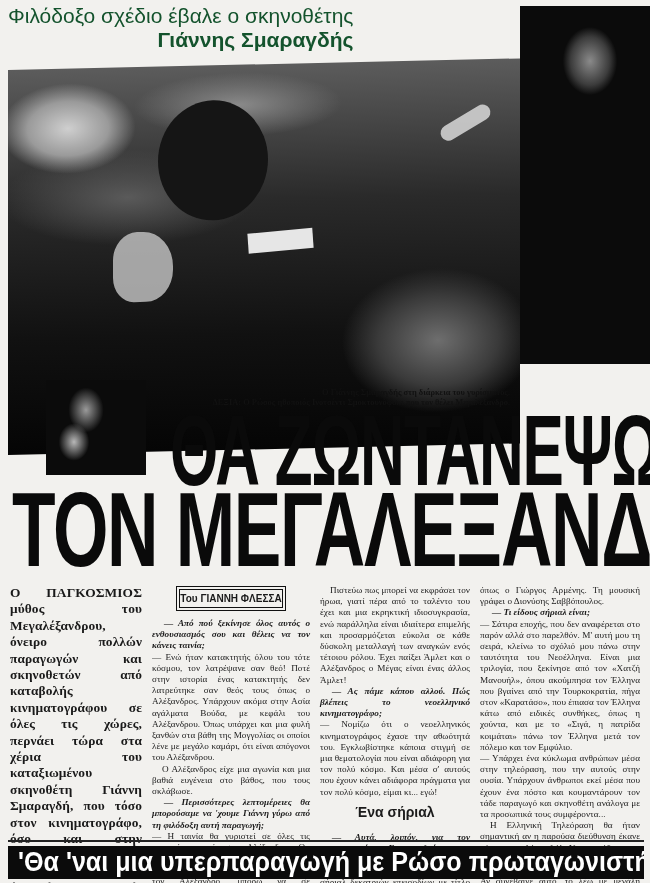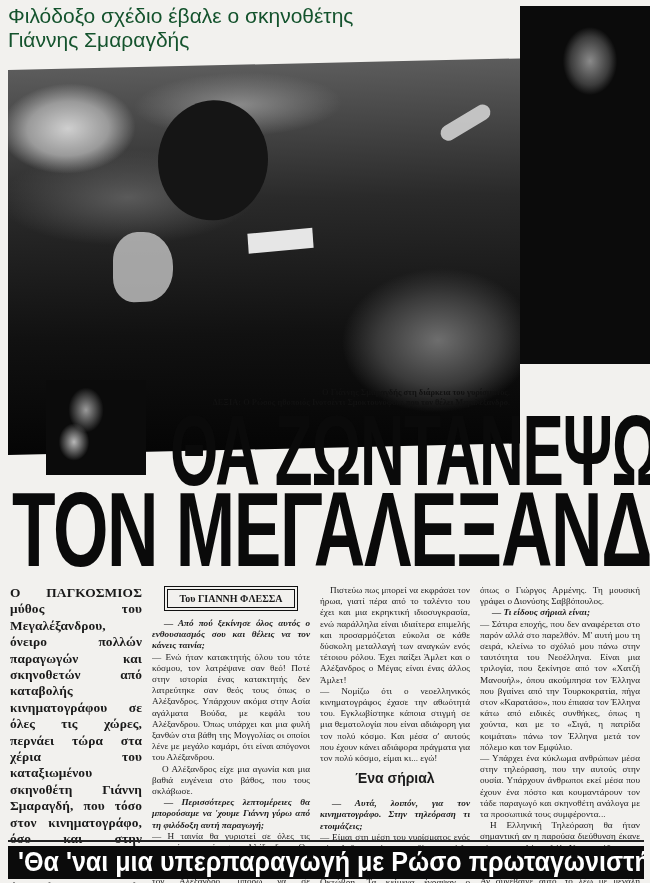--- a/index.html
+++ b/index.html
@@ -1,21 +1,21 @@
 <!DOCTYPE html>
 <html><head>
 <meta charset="utf-8">
 <style>
   * { box-sizing: border-box; margin: 0; padding: 0; }
   html, body { width: 650px; height: 883px; overflow: hidden; background: #f2f1ee; }
   body { position: relative; font-family: "Liberation Serif", serif; color: #111; }
 
   .kicker { position: absolute; left: 8px; top: 4px; font-family: "Liberation Sans", sans-serif; font-size: 21px; line-height: 24px; color: #14532d; letter-spacing: 0px; }
   .kicker .l1 { display: block; font-weight: normal; }
-  .kicker .l2 { display: block; font-weight: normal; }
+  .kicker .l2 { display: block; font-weight: bold; text-align: right; }
 
   .photo { position: absolute; background: #0c0c0c; overflow: hidden; }
   .photo-main { left: 8px; top: 70px; width: 512px; height: 385px; transform: skewY(-1.3deg); transform-origin: left top;
     background:
       radial-gradient(ellipse 90px 60px at 60px 60px, #cfcfcf 0%, #9a9a9a 45%, transparent 75%),
       radial-gradient(ellipse 130px 40px at 230px 40px, #8a8a8a 0%, transparent 80%),
       radial-gradient(ellipse 120px 90px at 430px 280px, #6e6e6e 0%, #3a3a3a 50%, transparent 80%),
       radial-gradient(ellipse 160px 60px at 120px 130px, #5a5a5a 0%, transparent 80%),
       linear-gradient(180deg, #5c5c5c 0%, #2a2a2a 35%, #111 70%, #050505 100%);
   }
@@ -41,21 +41,21 @@
   .col { position: absolute; top: 585px; font-size: 9.2px; line-height: 11.2px; text-align: justify; color: #1a1a1a; }
   .col p { text-indent: 10px; }
   .col p.lead { text-indent: 0; font-size: 13.4px; line-height: 16.4px; font-weight: bold; letter-spacing: .1px; }
   .col p.q { font-weight: bold; font-style: italic; text-indent: 12px; }
   .col p.a { text-indent: 0; }
   .col1 { left: 10px; width: 132px; }
   .col2 { left: 152px; width: 158px; }
   .col3 { left: 320px; width: 150px; }
   .col4 { left: 480px; width: 160px; }
 
-  .byline { display: block; margin: 0 auto 10px auto; width: 128px; border: 1.5px solid #111; outline: 1px solid #111; outline-offset: 2px; text-align: center; font-family: Liberation Serif, serif; font-weight: bold; font-size: 10px; line-height: 17px; margin-top: 4px; }
+  .byline { display: block; margin: 0 auto 10px auto; width: 104px; border: 1.5px solid #111; outline: 1px solid #111; outline-offset: 2px; text-align: center; font-family: Liberation Sans, sans-serif; font-weight: bold; font-size: 10px; line-height: 17px; margin-top: 4px; }
   .subhead { display: block; text-align: center; font-family: "Liberation Sans", sans-serif; font-weight: bold; font-size: 14px; line-height: 20px; margin: 4px 0 10px 0; }
 
   .banner { position: absolute; left: 8px; top: 846px; width: 636px; height: 33px; background: #0b0b0b; overflow: hidden; }
   .banner span { position: absolute; left: 10px; top: 0; font-family: "Liberation Sans", sans-serif; font-weight: bold; color: #fff; font-size: 27px; line-height: 33px; white-space: nowrap; transform: scaleX(0.93); transform-origin: left top; }
   .rule { position: absolute; left: 8px; top: 840px; width: 636px; height: 2px; background: #222; }
 </style>
 </head>
 <body>
 
 <div class="kicker">
@@ -89,20 +89,21 @@
   <span class="byline">Του ΓΙΑΝΝΗ ΦΛΕΣΣΑ</span>
   <p class="q">— Από πού ξεκίνησε όλος αυτός ο ενθουσιασμός σου και θέλεις να τον κάνεις ταινία;</p>
   <p class="a">— Ενώ ήταν κατακτητής όλου του τότε κόσμου, τον λατρέψανε σαν θεό! Ποτέ στην ιστορία ένας κατακτητής δεν λατρεύτηκε σαν θεός τους όπως ο Αλέξανδρος. Υπάρχουν ακόμα στην Ασία αγάλματα Βούδα, με κεφάλι του Αλέξανδρου. Όπως υπάρχει και μια φυλή ξανθών στα βάθη της Μογγολίας οι οποίοι λένε με μεγάλο καμάρι, ότι είναι απόγονοι του Αλέξανδρου.</p>
   <p>Ο Αλέξανδρος είχε μια αγωνία και μια βαθιά ευγένεια στο βάθος, που τους σκλάβωσε.</p>
   <p class="q">— Περισσότερες λεπτομέρειες θα μπορούσαμε να 'χουμε Γιάννη γύρω από τη φιλόδοξη αυτή παραγωγή;</p>
   <p class="a">— Η ταινία θα γυριστεί σε όλες τις περιοχές που πέρασε ο Αλέξανδρος. Θα είναι μια υπερπαραγωγή ξένων εταιρειών, και ως προς τον ηθοποιό που θα υποδυθεί τον Αλέξανδρο, μπορώ να σε πληροφορήσω πως είμαι σε επαφή με τον Ρώσο ηθοποιό Ινοτσέντι Σμοκτουνόφσκι.</p>
 </div>
 
 <div class="col col3">
   <p>Πιστεύω πως μπορεί να εκφράσει τον ήρωα, γιατί πέρα από το ταλέντο του έχει και μια εκρηκτική ιδιοσυγκρασία, ενώ παράλληλα είναι ιδιαίτερα επιμελής και προσαρμόζεται εύκολα σε κάθε δύσκολη μεταλλαγή των αναγκών ενός τέτοιου ρόλου. Έχει παίξει Άμλετ και ο Αλέξανδρος ο Μέγας είναι ένας άλλος Άμλετ!</p>
+  <p class="q">— Ας πάμε κάπου αλλού. Πώς βλέπεις το νεοελληνικό κινηματογράφο;</p>
   <p class="a">— Νομίζω ότι ο νεοελληνικός κινηματογράφος έχασε την αθωότητά του. Εγκλωβίστηκε κάποια στιγμή σε μια θεματολογία που είναι αδιάφορη για τον πολύ κόσμο. Και μέσα σ' αυτούς που έχουν κάνει αδιάφορα πράγματα για τον πολύ κόσμο, είμαι κι... εγώ!</p>
   <span class="subhead">Ένα σήριαλ</span>
   <p class="q">— Αυτά, λοιπόν, για τον κινηματογράφο. Στην τηλεόραση τι ετοιμάζεις;</p>
   <p class="a">— Είμαι στη μέση του γυρίσματος ενός σήριαλ δεκατριών επεισοδίων με τίτλο «Σιγά, η πατρίδα κοιμάται» που θα παιχτεί στην τηλεόραση στις αρχές του Οκτώβρη. Τα κείμενα έγραψαν ο Μουρσελάς, ο Ποντίκας, ο Αρμένης, ο Νόλας κι εγώ. Παίζουν οι παλιοί μου συνεργάτες, Μιχαλακόπουλος, Μοσχίδης, Ξενίδης, Διαμαντόπουλος, Κάνστα, και αρκετοί ηθοποιοί για πρώτη φορά,</p>
 </div>
 
 <div class="col col4">
   <p class="a">όπως ο Γιώργος Αρμένης. Τη μουσική γράφει ο Διονύσης Σαββόπουλος.</p>
   <p class="q">— Τι είδους σήριαλ είναι;</p>
   <p class="a">— Σάτιρα εποχής, που δεν αναφέρεται στο παρόν αλλά στο παρελθόν. Μ' αυτή μου τη σειρά, κλείνω το σχόλιό μου πάνω στην ταυτότητα του Νεοέλληνα. Είναι μια τριλογία, που ξεκίνησε από τον «Χατζή Μανουήλ», όπου ακούμπησα τον Έλληνα που βγαίνει από την Τουρκοκρατία, πήγα στον «Καρατάσο», που έπιασα τον Έλληνα κάτω από ειδικές συνθήκες, όπως η χούντα, και με το «Σιγά, η πατρίδα κοιμάται» πάνω τον Έλληνα μετά τον πόλεμο και τον Εμφύλιο.</p>

